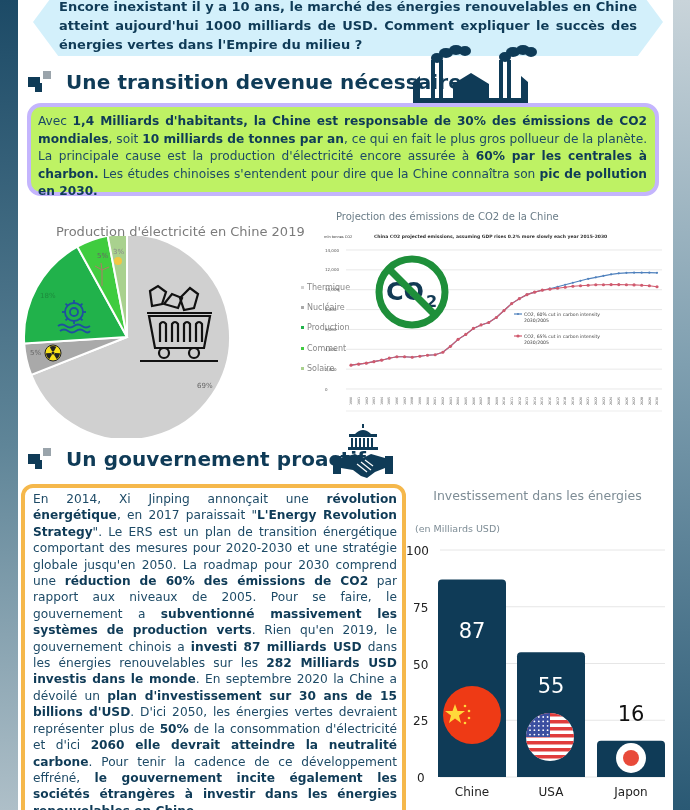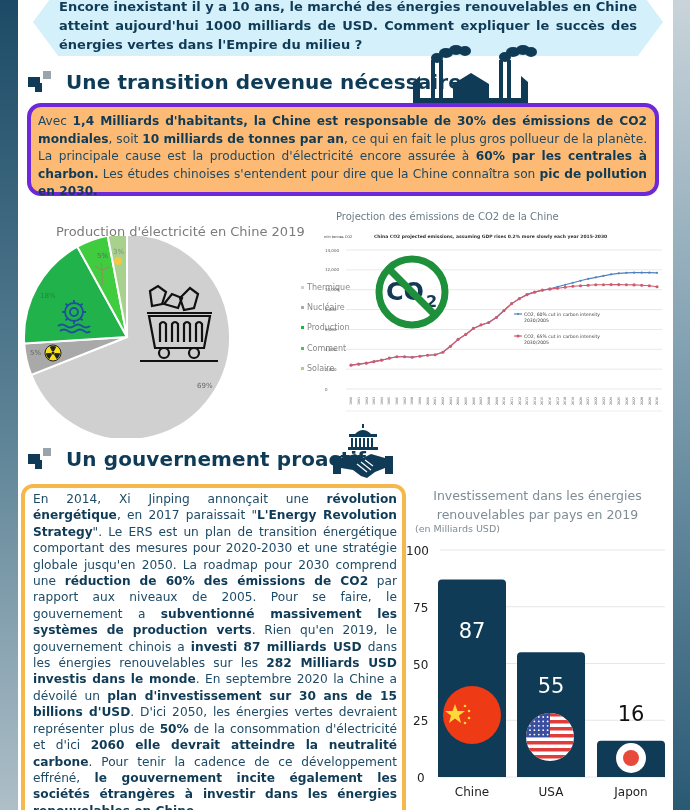--- a/index.html
+++ b/index.html
@@ -21,21 +21,21 @@
   .section-title { position: absolute; display: flex; align-items: center; gap: 14px; }
   .section-title .bullet { position: relative; width: 24px; height: 22px; }
   .section-title .bullet .b1 { position: absolute; left: 0; top: 6px; width: 12px; height: 10px; background: #0f3b57; }
   .section-title .bullet .b2 { position: absolute; left: 7px; top: 12px; width: 7px; height: 9px; background: #0f3b57; }
   .section-title .bullet .b3 { position: absolute; left: 15px; top: 0; width: 8px; height: 8px; background: #9aa4ab; }
   .section-title h2 { font-size: 20px; font-weight: bold; color: #0f3b57; letter-spacing: 0.1px; }
 
   .factory { position: absolute; left: 413px; top: 40px; width: 125px; height: 65px; }
 
   .box-blue { position: absolute; left: 27px; top: 103px; width: 632px; height: 93px;
-    border: 4px solid #6d28d9; border-radius: 14px; background: #fdba74; }
+    border: 4px solid #c4b5fd; border-radius: 14px; background: #bef264; }
   .box-blue p { padding: 6px 8px 0 7px; font-size: 12.2px; line-height: 17.5px; color: #1d4a66; text-align: justify; }
   .box-blue b { color: #0f3b57; }
 
   
   .pie-title { position: absolute; left: 56px; top: 218px; font-size: 13px; color: #7b7b7b; margin-top: 6px; }
   .pie { position: absolute; left: 22px; top: 236px; width: 210px; height: 202px; }
   .pie-legend { position: absolute; left: 260px; top: 277px; font-size: 8px; color: #888; }
   .pie-legend .li { display: flex; align-items: center; gap: 3px; height: 20.3px; margin-left: 41px; }
   .pie-legend .sw { width: 3px; height: 3px; }
 
@@ -361,21 +361,20 @@
       <path d="M32 36 L40 42"></path>
   </g>
 </svg>
 
 <div class="box-orange">
   <p id="p2"><span>En 2014, Xi Jinping annonçait une </span><b>révolution énergétique</b><span>, en 2017 paraissait "</span><b>L'Energy Revolution Strategy</b><span>". Le ERS est un plan de transition énergétique comportant des mesures pour 2020-2030 et une stratégie globale jusqu'en 2050. La roadmap pour 2030 comprend une </span><b>réduction de 60% des émissions de CO2</b><span> par rapport aux niveaux de 2005. Pour se faire, le gouvernement a </span><b>subventionné massivement les systèmes de production verts</b><span>. Rien qu'en 2019, le gouvernement chinois a </span><b>investi 87 milliards USD</b><span> dans les énergies renouvelables sur les </span><b>282 Milliards USD investis dans le monde</b><span>. En septembre 2020 la Chine a dévoilé un </span><b>plan d'investissement sur 30 ans de 15 billions d'USD</b><span>. D'ici 2050, les énergies vertes devraient représenter plus de </span><b>50%</b><span> de la consommation d'électricité et d'ici </span><b>2060 elle devrait atteindre la neutralité carbone</b><span>. Pour tenir la cadence de ce développement effréné, </span><b>le gouvernement incite également les sociétés étrangères à investir dans les énergies renouvelables en Chine</b><span>.</span></p>
 </div>
 
 <div class="bar-title">
   <div>Investissement dans les énergies</div>
-  <div>renouvelables par pays en 2019</div>
 </div>
 <div class="bar-sub">(en Milliards USD)</div>
 <svg class="bar-chart" viewBox="0 0 270 270" id="barChart">
     <line x1="40" x2="265" y1="237" y2="237" stroke="#e6e6e6" stroke-width="1"></line>
     <text x="17" y="242" font-size="12" fill="#222" font-family="DejaVu Sans, sans-serif">0</text>
     <line x1="40" x2="265" y1="180.25" y2="180.25" stroke="#e6e6e6" stroke-width="1"></line>
     <text x="13" y="185.25" font-size="12" fill="#222" font-family="DejaVu Sans, sans-serif">25</text>
     <line x1="40" x2="265" y1="123.5" y2="123.5" stroke="#e6e6e6" stroke-width="1"></line>
     <text x="13" y="128.5" font-size="12" fill="#222" font-family="DejaVu Sans, sans-serif">50</text>
     <line x1="40" x2="265" y1="66.75" y2="66.75" stroke="#e6e6e6" stroke-width="1"></line>

